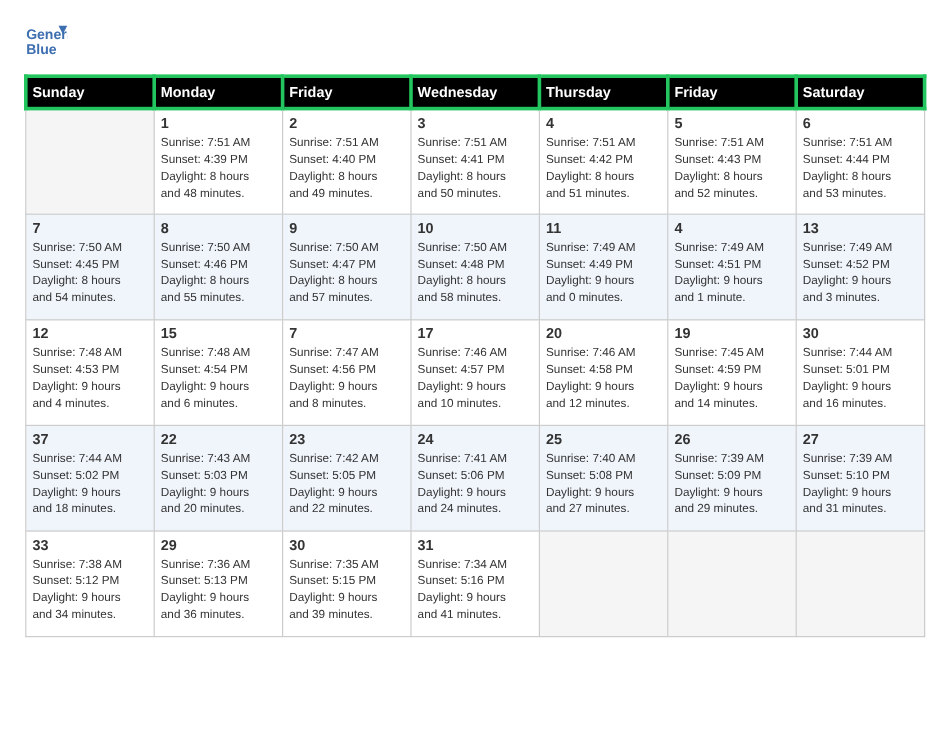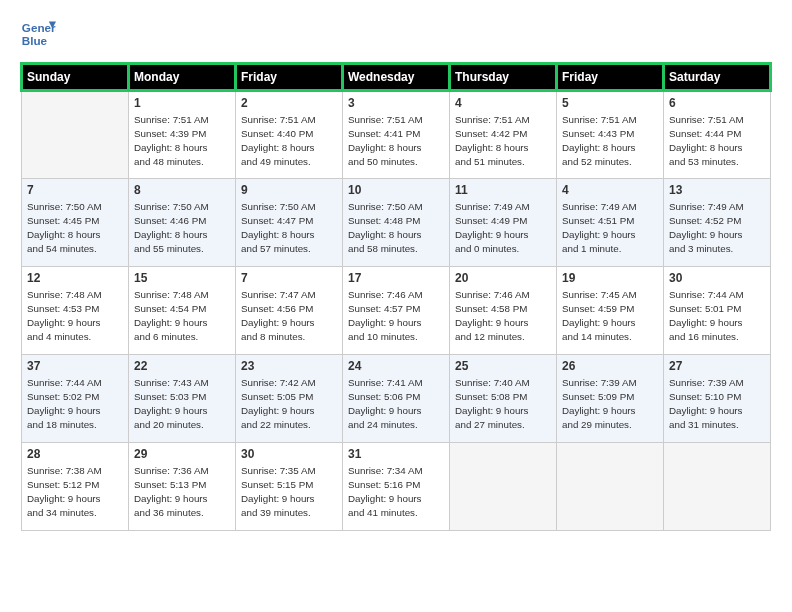--- a/index.html
+++ b/index.html
@@ -229,21 +229,21 @@
             <span class="day-num">26</span>
             <div class="day-info">Sunrise: 7:39 AM<br>Sunset: 5:09 PM<br>Daylight: 9 hours<br>and 29 minutes.</div>
           </td>
           <td>
             <span class="day-num">27</span>
             <div class="day-info">Sunrise: 7:39 AM<br>Sunset: 5:10 PM<br>Daylight: 9 hours<br>and 31 minutes.</div>
           </td>
         </tr>
         <tr>
           <td>
-            <span class="day-num">28</span>
+            <span class="day-num">33</span>
             <div class="day-info">Sunrise: 7:38 AM<br>Sunset: 5:12 PM<br>Daylight: 9 hours<br>and 34 minutes.</div>
           </td>
           <td>
             <span class="day-num">29</span>
             <div class="day-info">Sunrise: 7:36 AM<br>Sunset: 5:13 PM<br>Daylight: 9 hours<br>and 36 minutes.</div>
           </td>
           <td>
             <span class="day-num">30</span>
             <div class="day-info">Sunrise: 7:35 AM<br>Sunset: 5:15 PM<br>Daylight: 9 hours<br>and 39 minutes.</div>
           </td>

